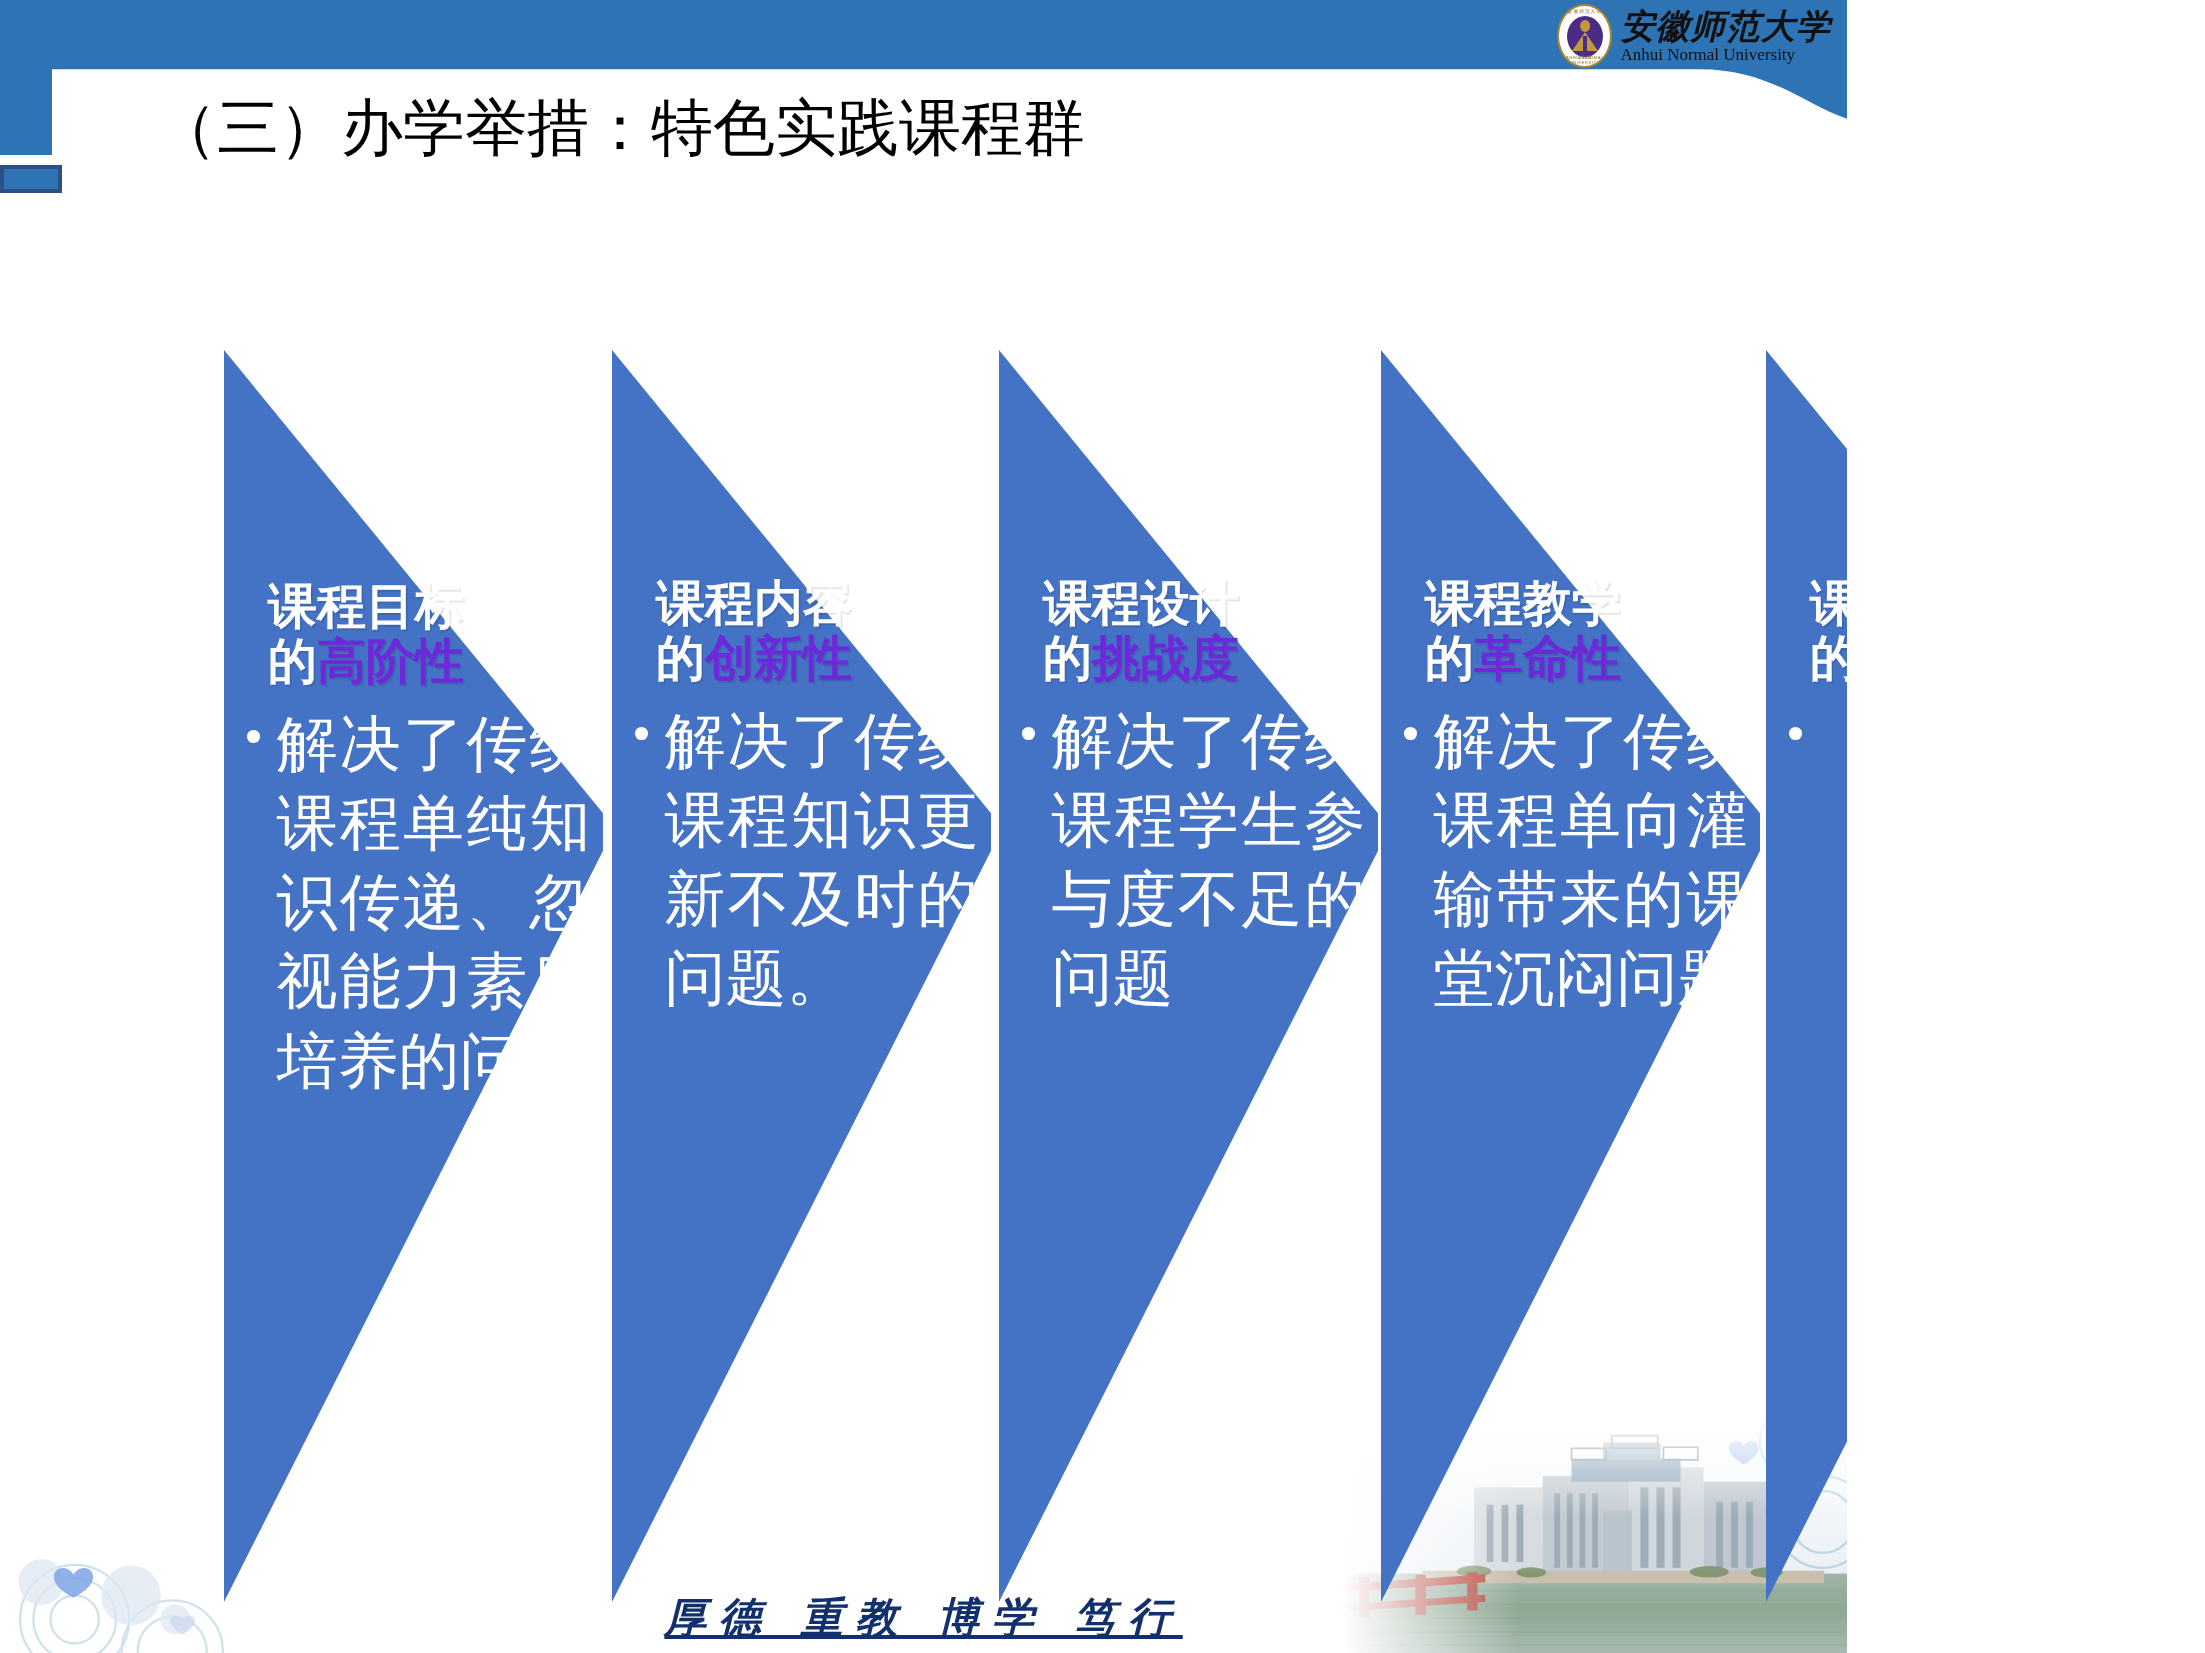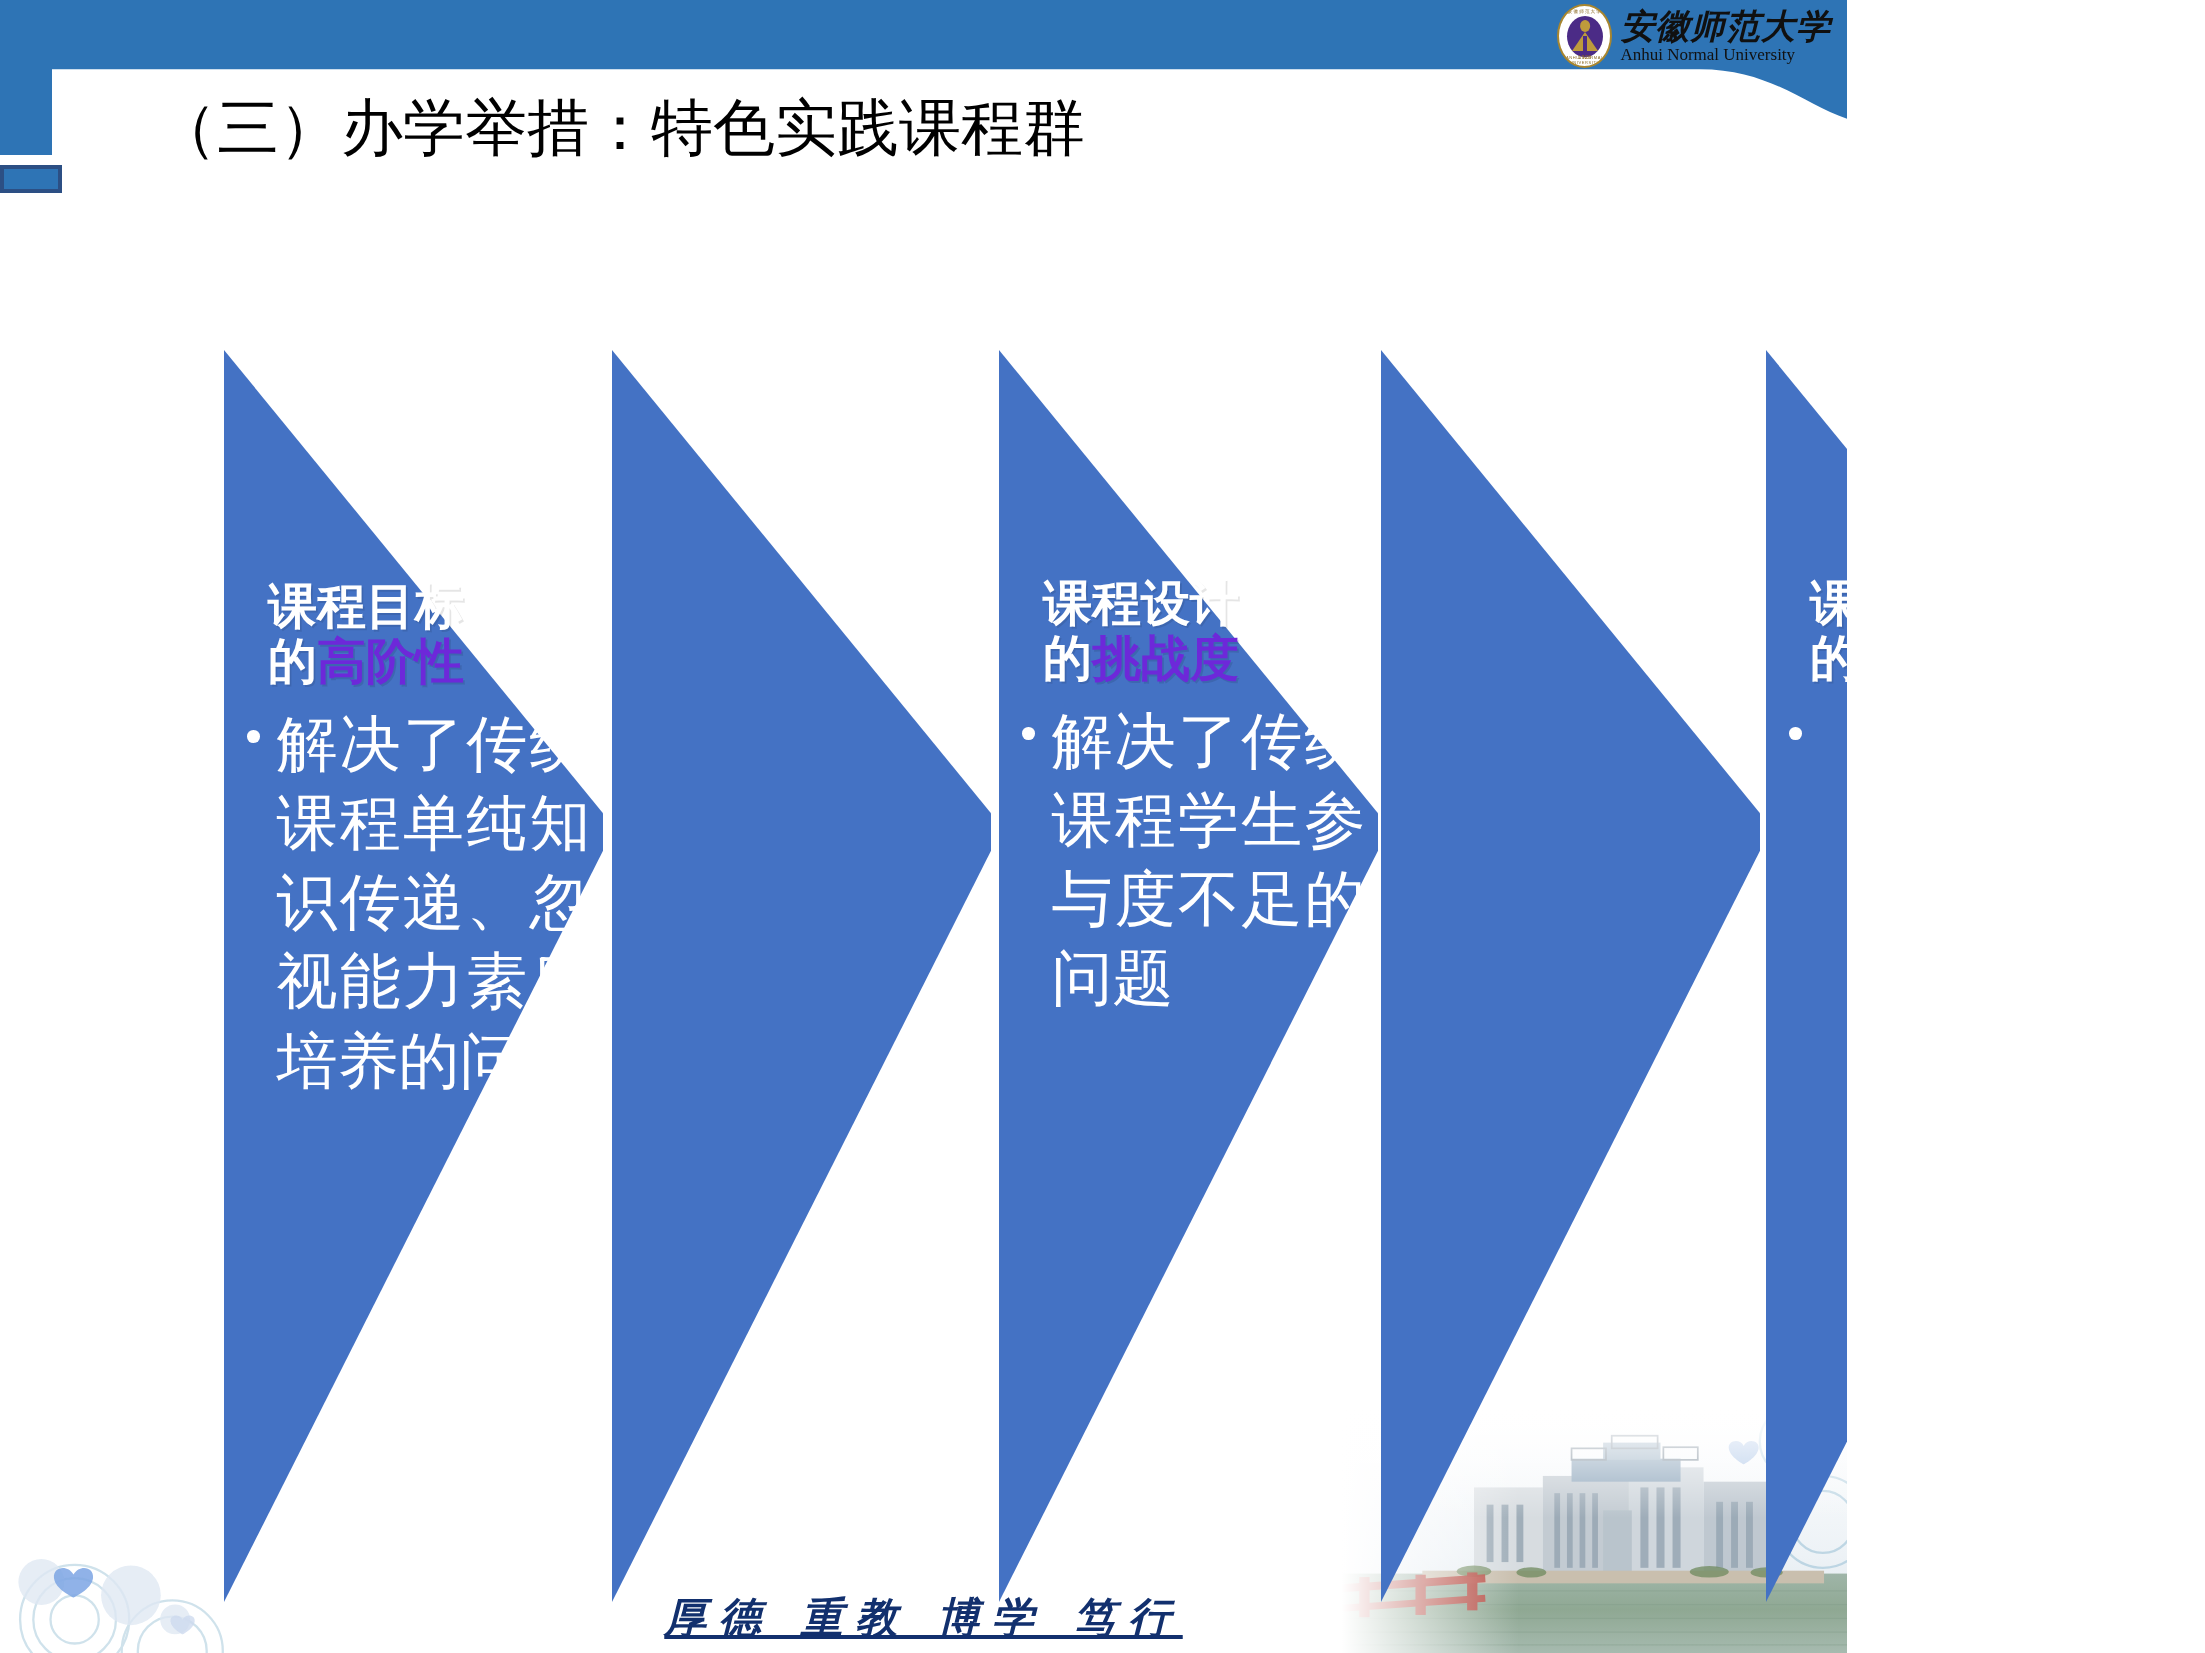--- a/index.html
+++ b/index.html
@@ -341,31 +341,45 @@
     <div class="panel panel-1"></div>
     <div class="panel-content panel-1-content" style="left:224px; top:350px;">
       <div class="panel-heading"><span>课程目标</span><br><span>的</span><span class="hl">高阶性</span></div>
       <div class="panel-body">
         <span class="bullet-dot"></span>
         <span class="panel-text">解决了传统课程单纯知识传递、忽视能力素质培养的问题</span>
       </div>
     </div>
 
     <div class="panel panel-2"></div>
+    <div class="panel-content panel-2-content" style="left:612px; top:350px;">
+      <div class="panel-heading"><span>课程内容</span><br><span>的</span><span class="hl">创新性</span></div>
+      <div class="panel-body">
+        <span class="bullet-dot"></span>
+        <span class="panel-text">解决了传统课程知识更新不及时的问题。</span>
+      </div>
+    </div>
 
     <div class="panel panel-3"></div>
     <div class="panel-content panel-3-content" style="left:999px; top:350px;">
       <div class="panel-heading"><span>课程设计</span><br><span>的</span><span class="hl">挑战度</span></div>
       <div class="panel-body">
         <span class="bullet-dot"></span>
         <span class="panel-text">解决了传统课程学生参与度不足的问题</span>
       </div>
     </div>
 
     <div class="panel panel-4"></div>
+    <div class="panel-content panel-4-content" style="left:1381px; top:350px;">
+      <div class="panel-heading"><span>课程教学</span><br><span>的</span><span class="hl">革命性</span></div>
+      <div class="panel-body">
+        <span class="bullet-dot"></span>
+        <span class="panel-text">解决了传统课程单向灌输带来的课堂沉闷问题</span>
+      </div>
+    </div>
 
     <div class="panel panel-5"></div>
     <div class="panel-content panel-5-content" style="left:1766px; top:350px;">
       <div class="panel-heading"><span>课程思政</span><br><span>的</span><span class="hl">有效性</span></div>
       <div class="panel-body">
         <span class="bullet-dot"></span>
       </div>
     </div>
 
   </div>

